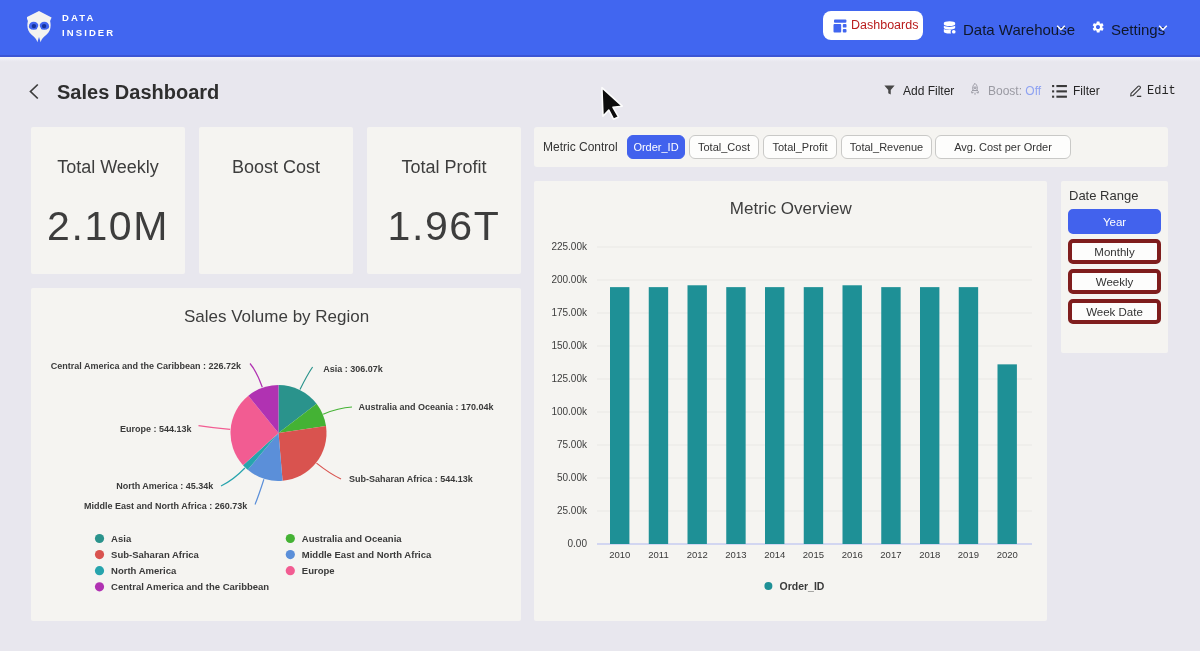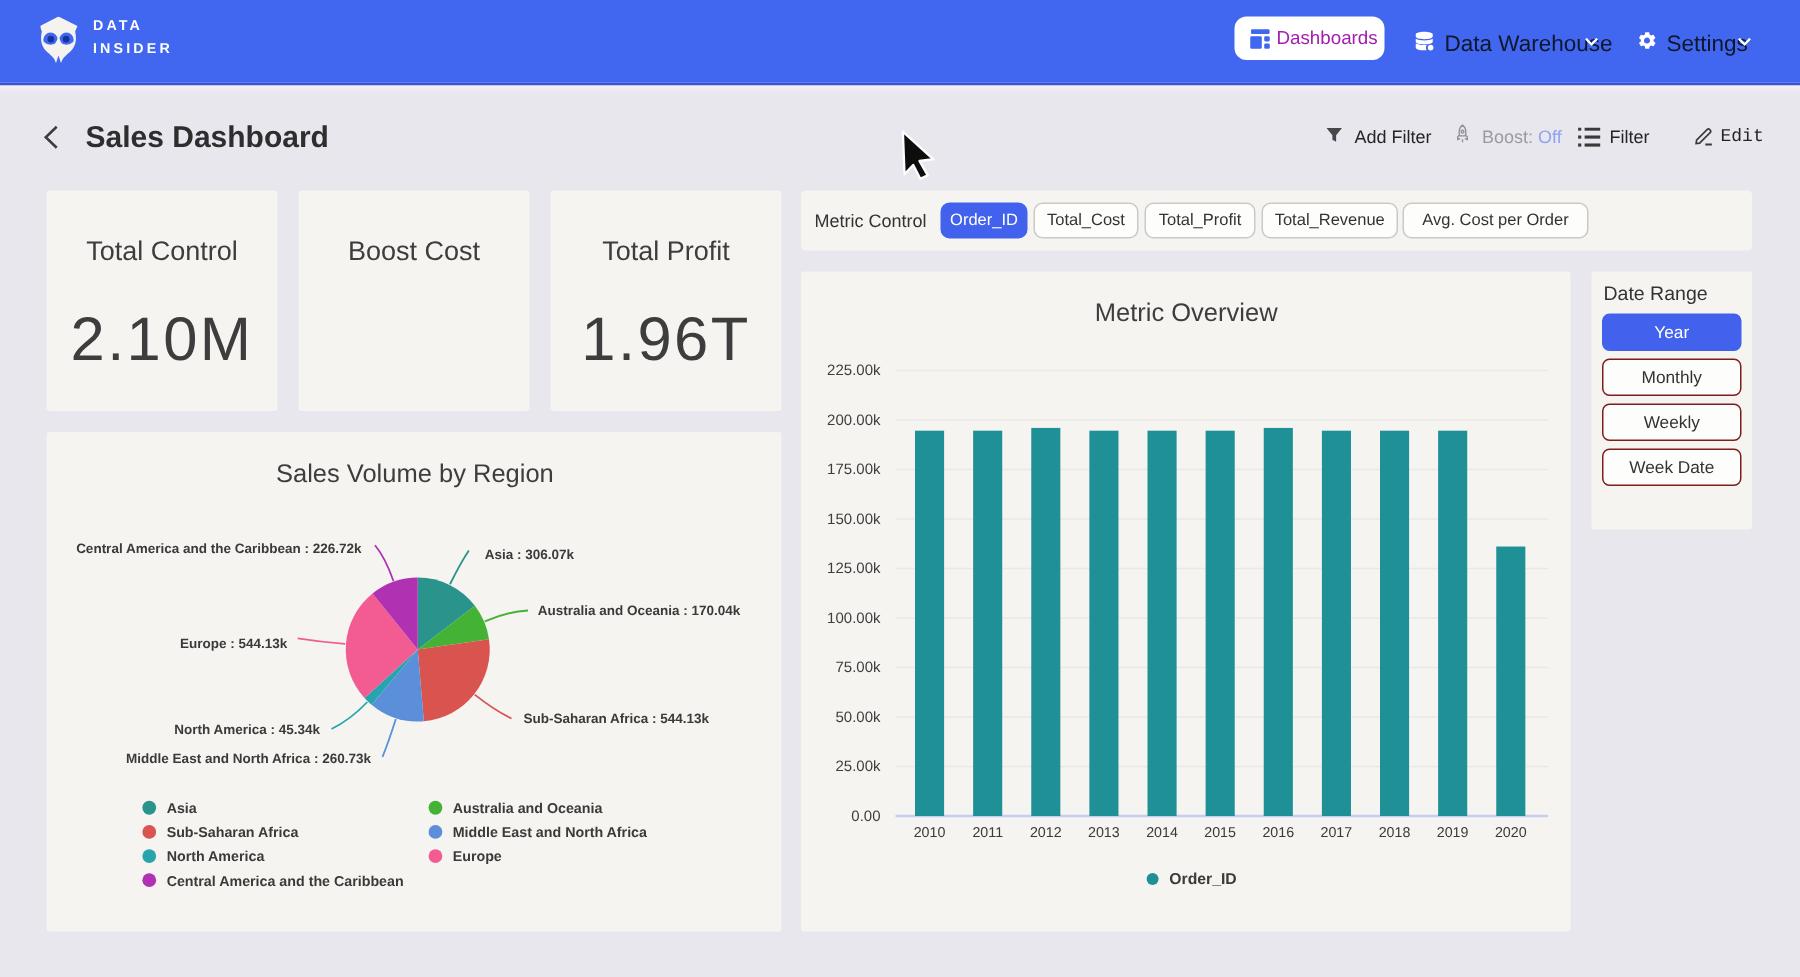--- a/index.html
+++ b/index.html
@@ -6,34 +6,34 @@
 html,body { width:1200px; height:651px; overflow:hidden; }
 body { font-family:"Liberation Sans", sans-serif; background:#e8e7ee; position:relative; }
 .card { position:absolute; background:#f5f4f1; border-radius:2px; }
 #header { position:absolute; left:0; top:0; width:1200px; height:55px; background:#4166f0; }
 #hdrline { position:absolute; left:0; top:55px; width:1200px; height:2px; background:#3c55d4; }
 #hdrglow { position:absolute; left:0; top:57px; width:1200px; height:5px; background:linear-gradient(#f4f3f9,#e8e7ee); }
 #logo { position:absolute; left:27px; top:11px; }
 #logotext { position:absolute; left:62px; top:11px; color:#fff; font-size:9.5px; font-weight:bold; letter-spacing:2.1px; line-height:14.6px; }
 #dashbtn { position:absolute; left:823px; top:11px; width:100px; height:29px; background:#fff; border-radius:8px; }
 #dashbtn svg { position:absolute; left:10px; top:8px; }
-#dashbtn span { position:absolute; left:28px; top:7px; color:#a21caf; font-size:12.5px; font-weight:500; }
+#dashbtn span { position:absolute; left:28px; top:7px; color:#b91c1c; font-size:12.5px; font-weight:500; }
 .hicon { position:absolute; }
 .htext { position:absolute; top:21px; color:#0f172a; font-size:15px; }
 #backchev { position:absolute; left:28px; top:83px; }
 #pagetitle { position:absolute; left:57px; top:81px; font-size:20px; color:#2e2e2e;font-weight:bold; }
 .toolitem { position:absolute; top:84px; font-size:12px; color:#252525; }
 .ticon { position:absolute; top:83px; }
 #metricbar { left:534px; top:127px; width:634px; height:40px; border-radius:3px; }
 #metricbar .lbl { position:absolute; left:9px; top:13px; font-size:12px; color:#333; }
 .mbtn { position:absolute; top:8px; height:24px; border-radius:6px; background:#fdfdfc; border:1px solid #c9c9c7; font-size:11px; color:#333; display:flex; align-items:center; justify-content:center; white-space:nowrap; }
 .mbtn.active { background:#4262ed; border-color:#4262ed; color:#fff; }
 #datecard { left:1061px; top:181px; width:107px; height:172px; }
 #datecard .lbl { position:absolute; left:8px; top:7px; font-size:13px; color:#333; }
-.dbtn { position:absolute; left:7px; width:93px; height:25px; border-radius:5px; background:#fdfdfc; border:1px solid #7f1d1d; font-size:11.5px; color:#333; display:flex; align-items:center; justify-content:center; }
+.dbtn { position:absolute; left:7px; width:93px; height:25px; border-radius:5px; background:#fdfdfc; border:4px solid #7f1d1d; font-size:11.5px; color:#333; display:flex; align-items:center; justify-content:center; }
 .dbtn.active { background:#4262ed; border-color:#4262ed; color:#fff; }
 .kpi { position:absolute; top:127px; width:154px; height:147px; background:#f5f4f1; border-radius:2px; }
 .kpi .t { position:absolute; width:100%; text-align:center; font-size:18px; color:#3d3d3d; }
 .kpi .v { position:absolute; width:100%; text-align:center; font-size:41px; font-weight:500; color:#3d3d3d; letter-spacing:1.6px; }
 </style>
 </head>
 <body>
 <div id="header">
   <svg id="logo" width="25" height="32" viewBox="0 0 25 32">
     <path fill="#f4f3f0" d="M12 0 L24.6 6.4 L23.1 10 C24.4 15.5 23.4 20.3 19.4 23.8 C16.4 26.3 14.3 28.2 13.7 31.2 L12 26 L10.3 31.2 C9.7 28.2 7.6 26.3 4.6 23.8 C0.6 20.3 -0.4 15.5 0.9 10 L-0.6 6.4 Z"></path>
@@ -95,37 +95,37 @@
     <rect x="0" y="17.2" width="3.4" height="3.4"></rect>
     <rect x="7" y="17.2" width="17" height="3.4"></rect>
   </svg>
 <div class="toolitem" style="left:1073px;">Filter</div>
 <svg class="ticon" style="left:1129px; top:83px;" width="14" height="15" viewBox="0 0 24 25" fill="none" stroke="#3a3a3a" stroke-width="1.9">
     <path d="M3.5 17.5 L15.5 5.5 a2.2 2.2 0 0 1 3.1 0 l.4.4 a2.2 2.2 0 0 1 0 3.1 L7 21 L3 21.5 Z"></path>
     <path d="M13.5 22.5h7.5" stroke-width="2.2"></path>
   </svg>
 <div class="toolitem" style="left:1147px;font-family:Liberation Mono, monospace;">Edit</div>
 <div class="kpi" style="left:31px;">
-    <div class="t" style="top:30px;">Total Control</div>
+    <div class="t" style="top:30px;">Total Weekly</div>
     <div class="v" style="top:76px;">2.10M</div>
   </div>
 <div class="kpi" style="left:199px;">
     <div class="t" style="top:30px;">Boost Cost</div>
   </div>
 <div class="kpi" style="left:367px;">
     <div class="t" style="top:30px;">Total Profit</div>
     <div class="v" style="top:76px;">1.96T</div>
   </div>
 <div class="card" id="metricbar">
   <div class="lbl">Metric Control</div>
   <div class="mbtn active" style="left:93px; width:58px;">Order_ID</div>
   <div class="mbtn" style="left:155px; width:70px;">Total_Cost</div>
   <div class="mbtn" style="left:229px; width:74px;">Total_Profit</div>
   <div class="mbtn" style="left:307px; width:91px;">Total_Revenue</div>
-  <div class="mbtn" style="left:401px; width:124px;">Avg. Cost per Order</div>
+  <div class="mbtn" style="left:401px; width:136px;">Avg. Cost per Order</div>
 </div>
 <div class="card" id="datecard">
   <div class="lbl">Date Range</div>
   <div class="dbtn active" style="top:28px;">Year</div>
   <div class="dbtn" style="top:58px;">Monthly</div>
   <div class="dbtn" style="top:88px;">Weekly</div>
   <div class="dbtn" style="top:118px;">Week Date</div>
 </div>
 <svg style="position:absolute; left:600px; top:85px;" width="25" height="38" viewBox="0 0 25 38">
   <path d="M1.9 2.7 L3 31.2 L8.8 25 L13.5 34.2 L18.5 31.9 L13 22.3 L22.3 21.2 Z" fill="#0d0d0d" stroke="#fdfdfd" stroke-width="1.6" stroke-linejoin="round"></path>

